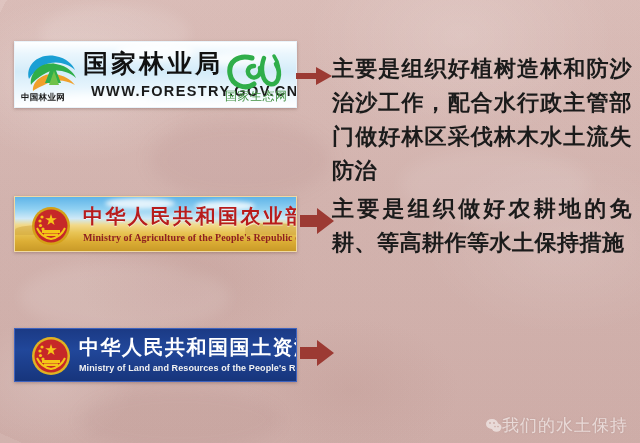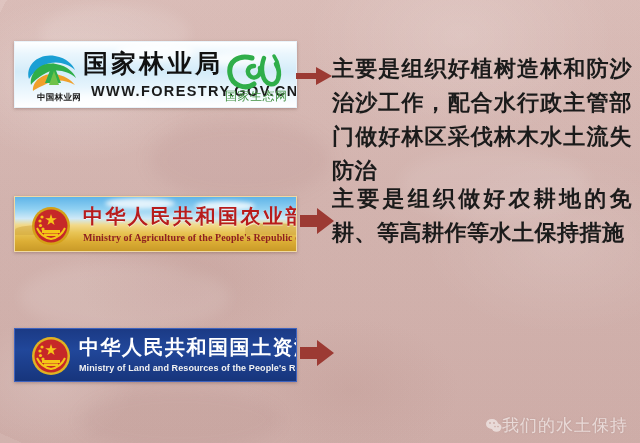--- a/index.html
+++ b/index.html
@@ -125,21 +125,21 @@
   
   .note {
     position: absolute;
     color: #1b1b1b;
     font-family: "DejaVu Sans", sans-serif;
     font-weight: bold;
     text-align: justify;
     text-justify: inter-character;
   }
   #note-1 { left: 332px; top: 16px;  width: 300px; font-size: 22px; line-height: 34px; letter-spacing: 0.5px; margin-top: 36px; }
-  #note-2 { left: 332px; top: 182px; width: 300px; font-size: 22px; line-height: 34px; letter-spacing: 0.5px; }
+  #note-2 { left: 332px; top: 192px; width: 300px; font-size: 22px; line-height: 34px; letter-spacing: 0.5px; }
   #note-3 { left: 332px; top: 305px; width: 300px; font-size: 18px; line-height: 27px; letter-spacing: 0.3px; }
 
   
   #watermark {
     position: absolute; right: 12px; bottom: 6px;
     display: flex; align-items: center; 
     opacity: 0.55;
   }
   #watermark .wm-text {
     font-family: "DejaVu Sans", sans-serif;
@@ -164,21 +164,21 @@
     <div class="cloudwisp" style="left:190px;top:10px;width:70px;height:14px;filter:blur(3px);"></div>
     <div class="cloudwisp" style="left:30px;top:52px;width:110px;height:16px;filter:blur(4px);"></div>
 
     <svg class="fz-logo" viewBox="0 0 56 52">
       <path d="M6 30 C2 16 16 4 32 7 C44 9 50 16 52 21 C44 14 32 11 22 16 C12 21 8 27 6 30 Z" fill="#1a9fd4"></path>
       <path d="M8 36 C6 24 18 12 33 15 C45 17 51 24 53 29 C45 22 33 19 23 24 C14 29 10 33 8 36 Z" fill="#2fae4a"></path>
       <path d="M10 42 C9 33 19 24 31 25 C41 26 48 31 52 36 C43 31 33 30 25 34 C17 38 12 40 10 42 Z" fill="#f0a02a"></path>
       <path d="M22 34 L30 14 L38 34 Z" fill="#2fae4a"></path>
       <path d="M26 36 L31 22 L36 36 Z" fill="#6ec24a"></path>
     </svg>
-    <div style="position:absolute;left:6px;top:50px;width:60px;text-align:right;font-size:8.5px;color:#1b1b1b;font-weight:bold;letter-spacing:0.3px;font-family:'DejaVu Sans',sans-serif;white-space:nowrap;">中国林业网</div>
+    <div style="position:absolute;left:6px;top:50px;width:60px;text-align:left;font-size:8.5px;color:#1b1b1b;font-weight:bold;letter-spacing:0.3px;font-family:'DejaVu Sans',sans-serif;white-space:nowrap;">中国林业网</div>
 
     <div class="fz-title">国家林业局</div>
     <div class="fz-url">WWW.FORESTRY.GOV.CN</div>
 
     <svg class="cen-logo" viewBox="0 0 64 54">
       <path d="M28 10 C14 6 4 14 6 26 C8 38 22 42 30 36" stroke="#2fae4a" stroke-width="5" fill="none" stroke-linecap="round"></path>
       <path d="M30 18 C24 18 22 24 26 28 C30 32 38 28 36 20" stroke="#2fae4a" stroke-width="4.5" fill="none" stroke-linecap="round"></path>
       <path d="M40 10 C36 20 38 34 46 36 C54 38 58 26 52 16" stroke="#2fae4a" stroke-width="4.5" fill="none" stroke-linecap="round"></path>
       <path d="M50 8 C54 14 56 22 54 30" stroke="#2fae4a" stroke-width="3.5" fill="none" stroke-linecap="round"></path>
     </svg>

